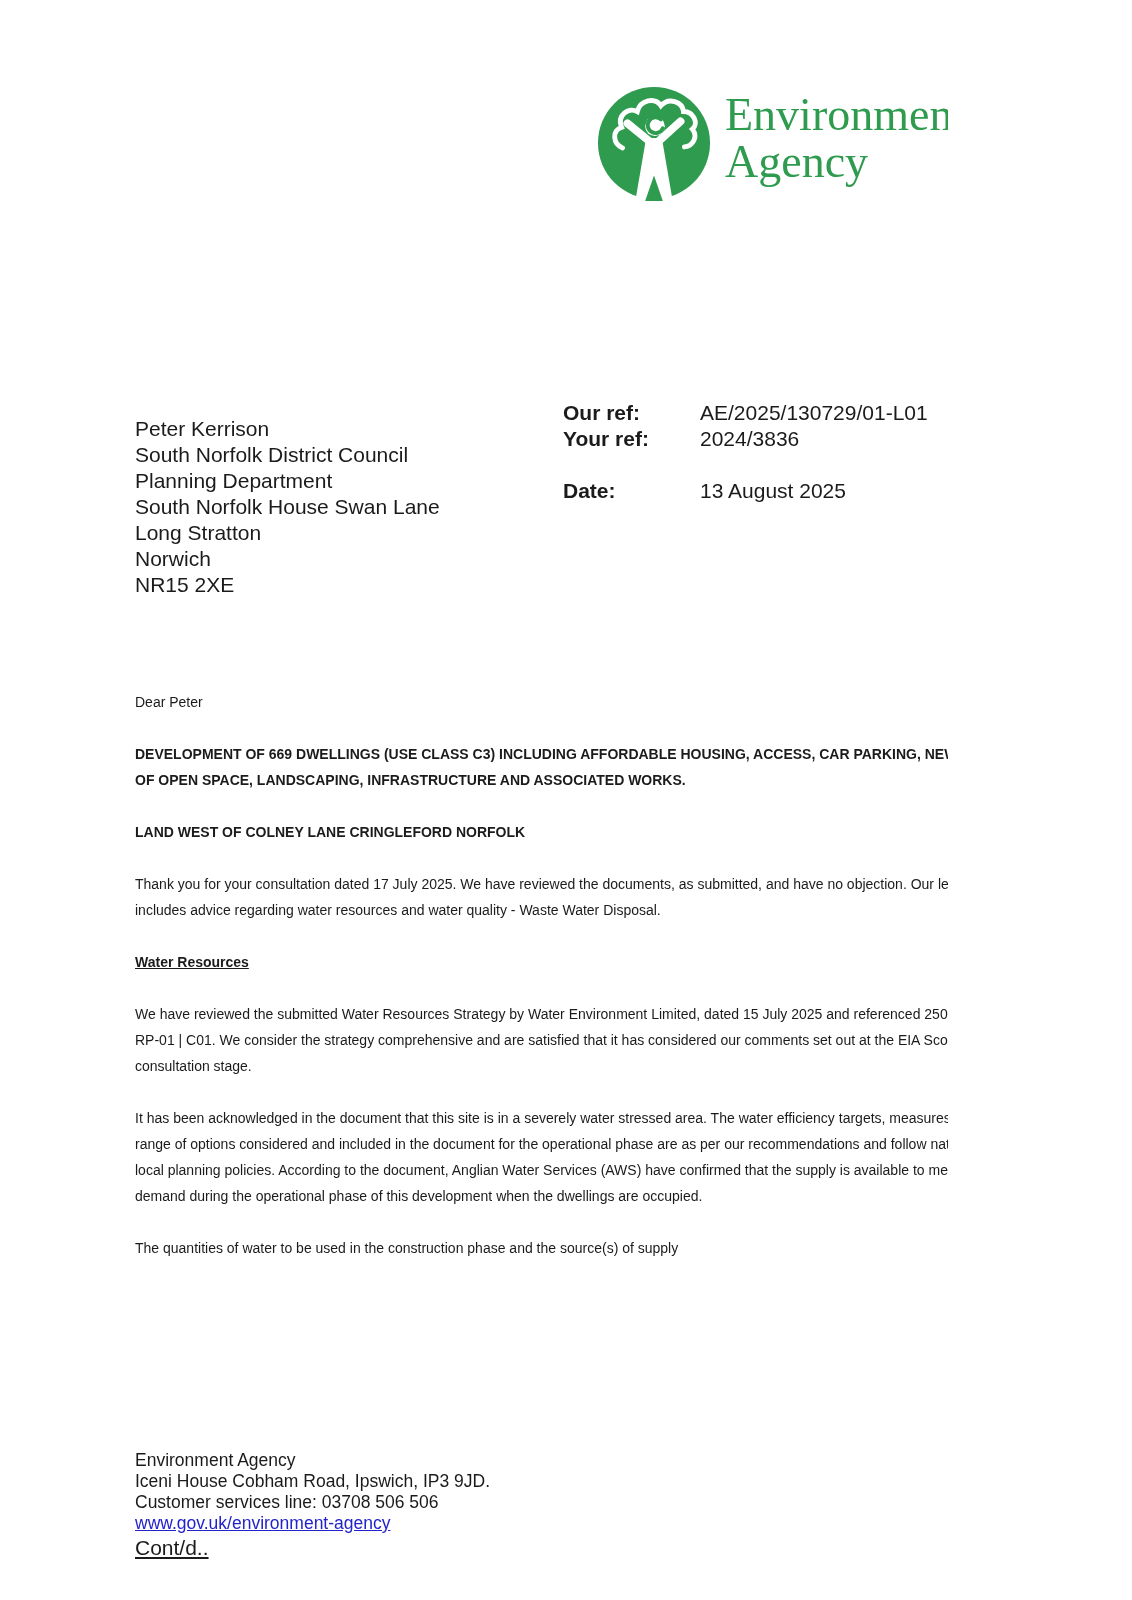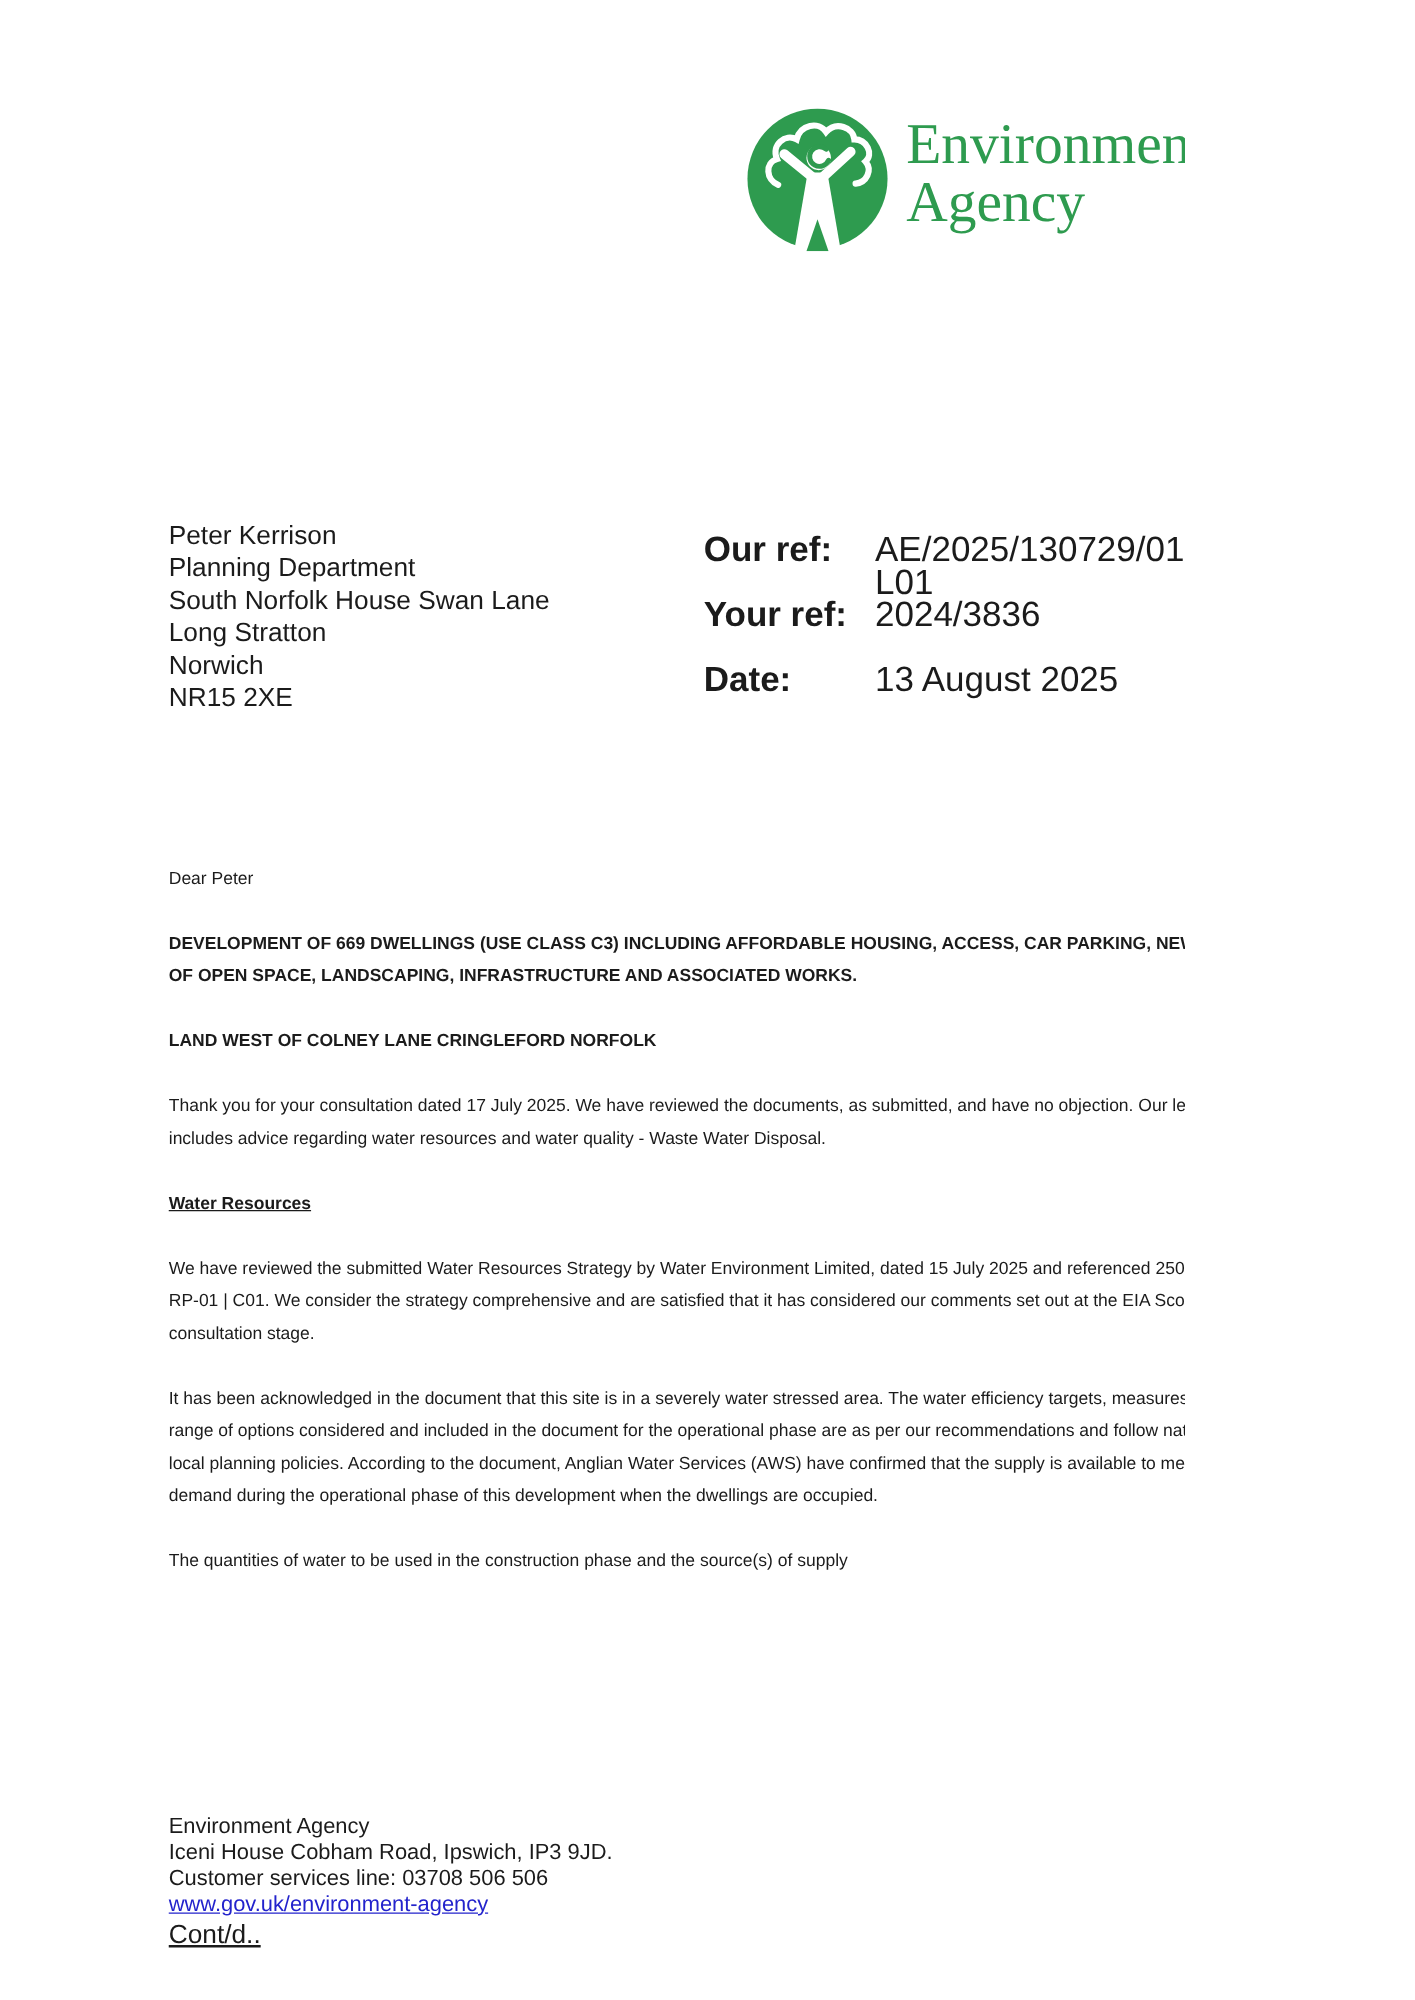--- a/index.html
+++ b/index.html
@@ -49,23 +49,22 @@
     line-height: 26px;
   }
 
   
   .refs {
     position: absolute;
     left: 563px;
     top: 400px;
     display: grid;
     grid-template-columns: 137px auto;
-    font-size: 28px;
+    font-size: 21px;
     line-height: 26px;
-    margin-top: 27px;
   }
   .refs .label { font-weight: bold; }
   .refs .spacer { grid-column: 1 / 3; height: 26px; }
 
   
   .main {
     position: absolute;
     left: 135px;
     top: 689px;
     width: 880px;
@@ -128,20 +127,21 @@
       </svg>
     </span>
     <div class="logo-wordmark">
       <div>Environment</div>
       <div>Agency</div>
     </div>
   </div>
 
   <div class="recipient">
     <div>Peter Kerrison</div>
+    <div>South Norfolk District Council</div>
     <div>Planning Department</div>
     <div>South Norfolk House Swan Lane</div>
     <div>Long Stratton</div>
     <div>Norwich</div>
     <div>NR15 2XE</div>
   </div>
 
   <div class="refs">
     <div class="label">Our ref:</div>
     <div>AE/2025/130729/01-L01</div>

